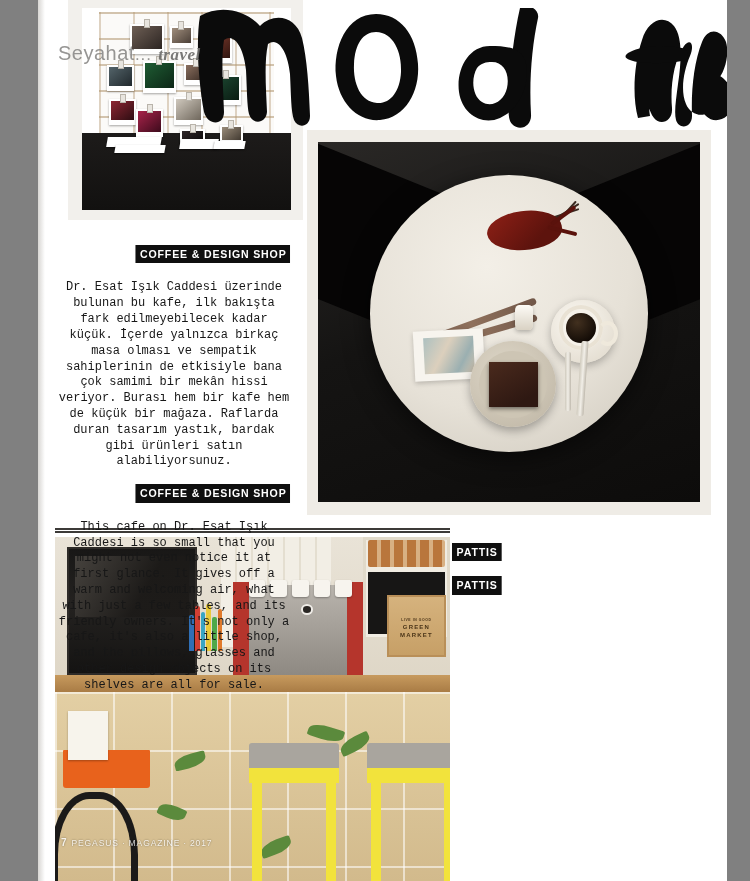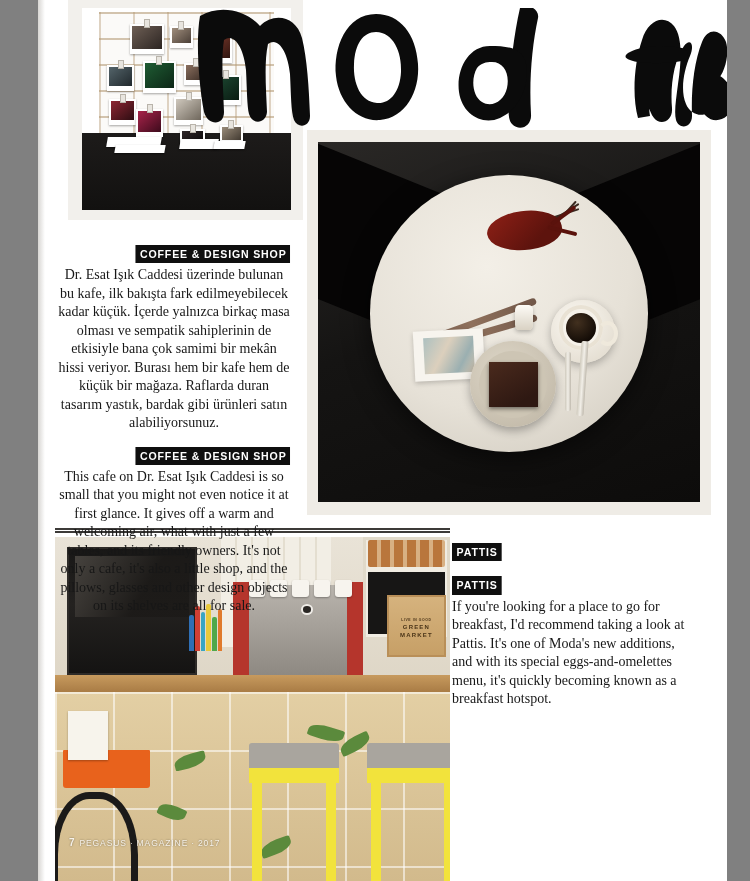--- a/index.html
+++ b/index.html
@@ -520,35 +520,35 @@
     line-height: 1.25;
     padding: 2px 4px 2px 5px;
     transform: scaleX(0.92);
     transform-origin: left center;
     white-space: nowrap;
   }
   .head-row { text-align: right; }
   .head-row .head { transform-origin: right center; }
   .head-row-left { text-align: left; }
   .body-text {
-    font-family: Liberation Serif, serif;
-    font-size: 14px;
+    font-family: Liberation Mono, monospace;
+    font-size: 12px;
     line-height: 1.32;
     color: #171717;
-    margin-top: 3px;
+    margin-top: 17px;
   }
   .col-left .body-text { text-align: center; }
   .col-right .body-text { text-align: left; }
   .block + .block { margin-top: 13px; }
   .col-right .block + .block { margin-top: 14px; }
 
   
   .footer {
     position: absolute;
-    left: 14px;
+    left: 6px;
     bottom: 33px;
     z-index: 9;
     white-space: nowrap;
     font-family: "Liberation Sans", sans-serif;
     font-size: 8.5px;
     letter-spacing: 0.9px;
     color: #ffffff;
     opacity: 0.8;
     text-shadow: 0 0 2px rgba(0,0,0,0.6);
   }
@@ -662,20 +662,23 @@
                    C 490 82, 494 62, 500 48 C 505 36, 500 30, 494 38
                    C 484 52, 480 78, 482 100 C 483 114, 470 118, 464 110
                    C 456 100, 454 76, 458 54 C 461 38, 470 28, 474 34
                    C 478 40, 472 56, 466 70 C 460 84, 458 98, 460 108 Z"></path>
           <path d="M440 44 C 450 38, 474 36, 492 40 C 500 42, 500 52, 492 53
                    C 474 56, 450 56, 440 52 C 434 50, 434 47, 440 44 Z"></path>
         </g>
       </svg>
     </div>
 
+    <div class="kicker">
+      <span>Seyahat</span><span class="dots">...</span> <span class="ital">travel</span>
+    </div>
 
     <div class="photo-table">
       <div class="pt-inner">
         <div class="pt-bg"></div>
         <div class="pt-corner-l"></div>
         <div class="pt-corner-r"></div>
 
         <div class="pt-table">
           <div class="antenna" style="left:52%;top:9%;width:22%;transform:rotate(-48deg);"></div>
           <div class="antenna" style="left:55%;top:10%;width:20%;transform:rotate(-32deg);"></div>
@@ -804,18 +807,17 @@
     <div class="col-right">
       <div class="block">
         <div class="head-row-left">
           <span class="head">PATTIS</span>
         </div>
       </div>
       <div class="block">
         <div class="head-row-left">
           <span class="head">PATTIS</span>
         </div>
-        <div class="body-text">If you're looking for a place to go for breakfast, I'd recommend taking a look at Pattis. It's one of Moda's new additions, and with its special eggs-and-omelettes menu, it's quickly becoming known as a breakfast hotspot.</div>
       </div>
     </div>
 
   </div>
 </div>
 
 </body></html>

